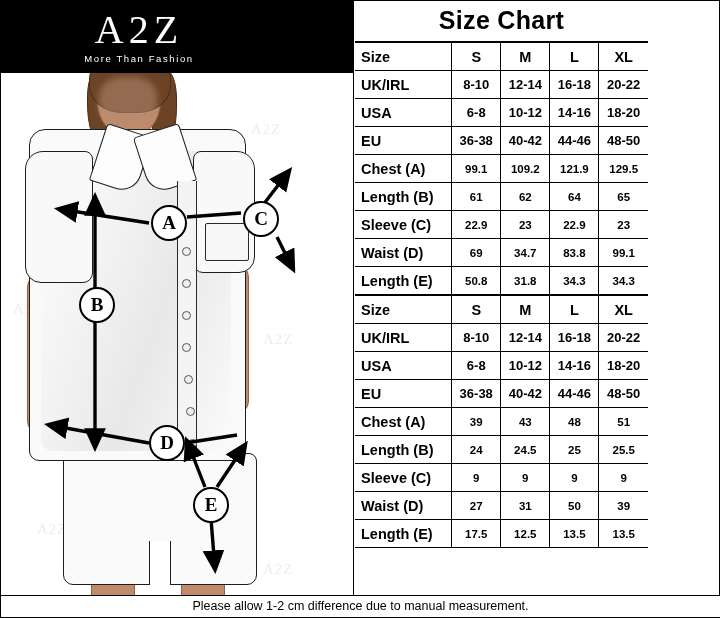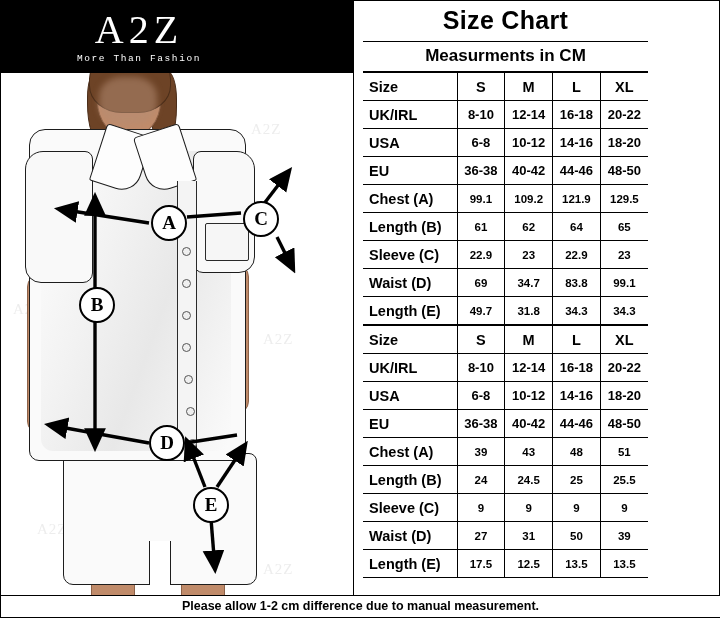--- a/index.html
+++ b/index.html
@@ -59,21 +59,21 @@
     color: #fff;
     font-family: "Liberation Serif", serif;
     font-size: 40px;
     letter-spacing: 5px;
     line-height: 40px;
     font-weight: 400;
     padding-left: 6px;
   }
   #logo-tagline {
     color: #fff;
-    font-family: Liberation Mono, monospace;
+    font-family: Liberation Sans, sans-serif;
     font-size: 9.5px;
     letter-spacing: 1.6px;
     margin-top: 3px;
     padding-left: 6px;
   }
   
   #model-area {
     position: absolute;
     left: 0;
     top: 0;
@@ -255,21 +255,20 @@
   }
   
   #right-panel {
     position: absolute;
     left: 354px;
     top: 0;
     width: 293px;
     height: 616px;
     box-sizing: border-box;
     background: #fff;
-    padding-left: 8px;
   }
   .title-row {
     text-align: center;
     font-family: "Liberation Sans", sans-serif;
     font-weight: bold;
     border-bottom: 1.5px solid #000;
     box-sizing: border-box;
   }
   #size-chart-title {
     font-size: 25px;
@@ -317,21 +316,21 @@
   #footer-note {
     position: absolute;
     left: 0;
     bottom: 0;
     width: 719px;
     height: 22px;
     border-top: 1.5px solid #000;
     box-sizing: border-box;
     text-align: center;
     font-size: 12.5px;
-    font-weight: bold;
+    font-weight: normal;
     line-height: 21px;
     background: #fff;
     z-index: 30;
   }
 </style>
 </head>
 <body>
 
 <div id="page">
 
@@ -413,21 +412,20 @@
     <div id="logo-box">
       <div id="logo-inner">
         <div id="logo-text">A2Z</div>
         <div id="logo-tagline">More Than Fashion</div>
       </div>
     </div>
   </div>
 
   <div id="right-panel">
     <div class="title-row" id="size-chart-title">Size Chart</div>
-    <div class="title-row subtitle">Measurments in CM</div>
 
     <table class="chart">
       <tbody>
           <tr class="head">
         <td class="label">Size</td>
         <td class="val">S</td>
         <td class="val">M</td>
         <td class="val">L</td>
         <td class="val">XL</td>
       </tr>
@@ -475,21 +473,21 @@
       </tr>
       <tr>
         <td class="label">Waist (D)</td>
         <td class="val small">69</td>
         <td class="val small">34.7</td>
         <td class="val small">83.8</td>
         <td class="val small">99.1</td>
       </tr>
       <tr>
         <td class="label">Length (E)</td>
-        <td class="val small">49.7</td>
+        <td class="val small">50.8</td>
         <td class="val small">31.8</td>
         <td class="val small">34.3</td>
         <td class="val small">34.3</td>
       </tr>
     </tbody>
       </table>
 
 
     <table class="chart">
       <tbody>

